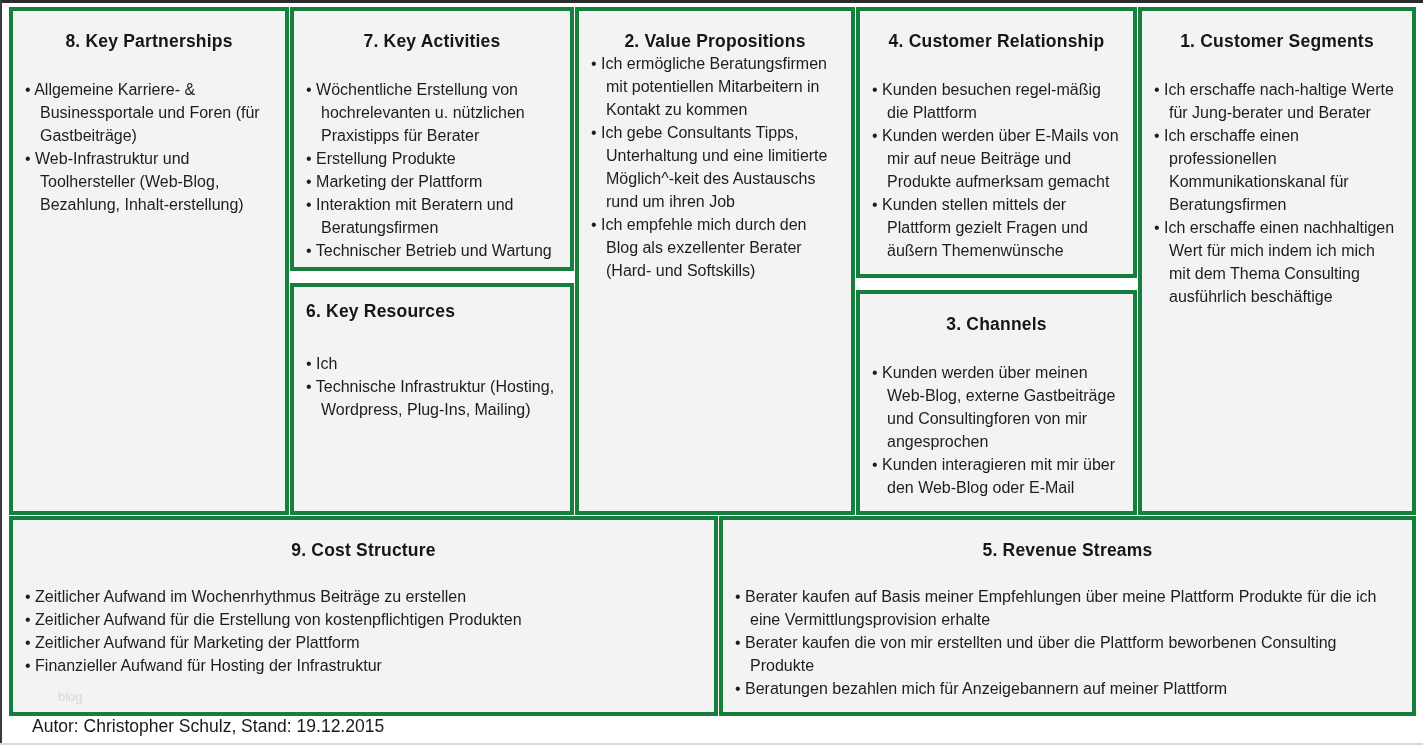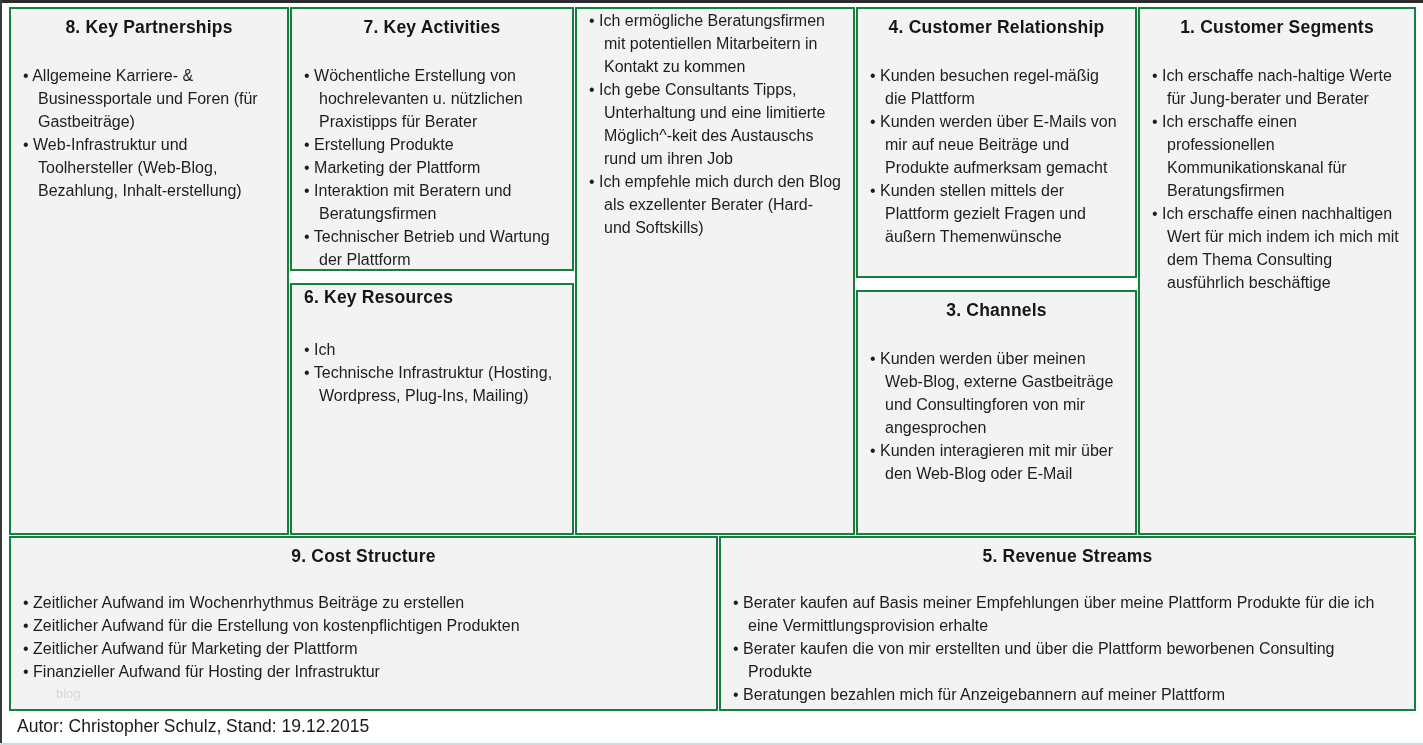--- a/index.html
+++ b/index.html
@@ -14,22 +14,22 @@
 
   .canvas {
     position:absolute; left:9px; top:7px; width:1407px; height:704px;
     display:flex; flex-direction:column;
   }
   .top-row    { display:flex; height:528px; gap:1px; }
   .bottom-row { display:flex; flex:1; gap:1px; margin-top:1px; }
   .col        { display:flex; flex-direction:column; gap:12px; }
 
   .box {
-    background:#f2f3f2; border:2px solid #15803d; box-sizing:border-box;
-    padding:0 12px; overflow:hidden; position:relative;
+    background:#f2f3f2; border:4px solid #15803d; box-sizing:border-box;
+    padding:12px 12px; overflow:hidden; position:relative;
   }
   .col-1 { width:280px; }
   .col-2 { width:284px; }
   .col-3 { width:280px; }
   .col-4 { width:281px; }
   .col-5 { flex:1; }
   .box-activities   { height:264px; }
   .box-resources    { flex:1; }
   .box-relationship { height:271px; }
   .box-channels     { flex:1; }
@@ -54,21 +54,21 @@
   .box-values ul.bullets { margin-top:0; }
 
   .bottom-row ul.bullets { margin-top:24px; }
 
   .watermark {
     position:absolute; left:45px; bottom:8px;
     color:#d4d9dc; font-size:13px;
   }
 
   .footer {
-    position:absolute; left:17px; top:716px;
+    position:absolute; left:32px; top:716px;
     font-size:17.5px; color:#1a1a1a;
   }
 </style>
 </head>
 <body>
 
 <div class="edge-top"></div>
 <div class="edge-left"></div>
 <div class="edge-bottom"></div>
 
@@ -98,20 +98,21 @@
       <div class="box box-resources">
         <h2>6. Key Resources</h2>
         <ul class="bullets">
             <li>Ich</li>
             <li>Technische Infrastruktur (Hosting, Wordpress, Plug-Ins, Mailing)</li>
           </ul>
       </div>
     </div>
 
     <div class="box box-values col-3">
+      <h2>2. Value Propositions</h2>
       <ul class="bullets">
           <li>Ich ermögliche Beratungsfirmen mit potentiellen Mitarbeitern in Kontakt zu kommen</li>
           <li>Ich gebe Consultants Tipps, Unterhaltung und eine limitierte Möglich^-keit des Austauschs rund um ihren Job</li>
           <li>Ich empfehle mich durch den Blog als exzellenter Berater (Hard- und Softskills)</li>
         </ul>
     </div>
 
     <div class="col col-4">
       <div class="box box-relationship">
         <h2>4. Customer Relationship</h2>

